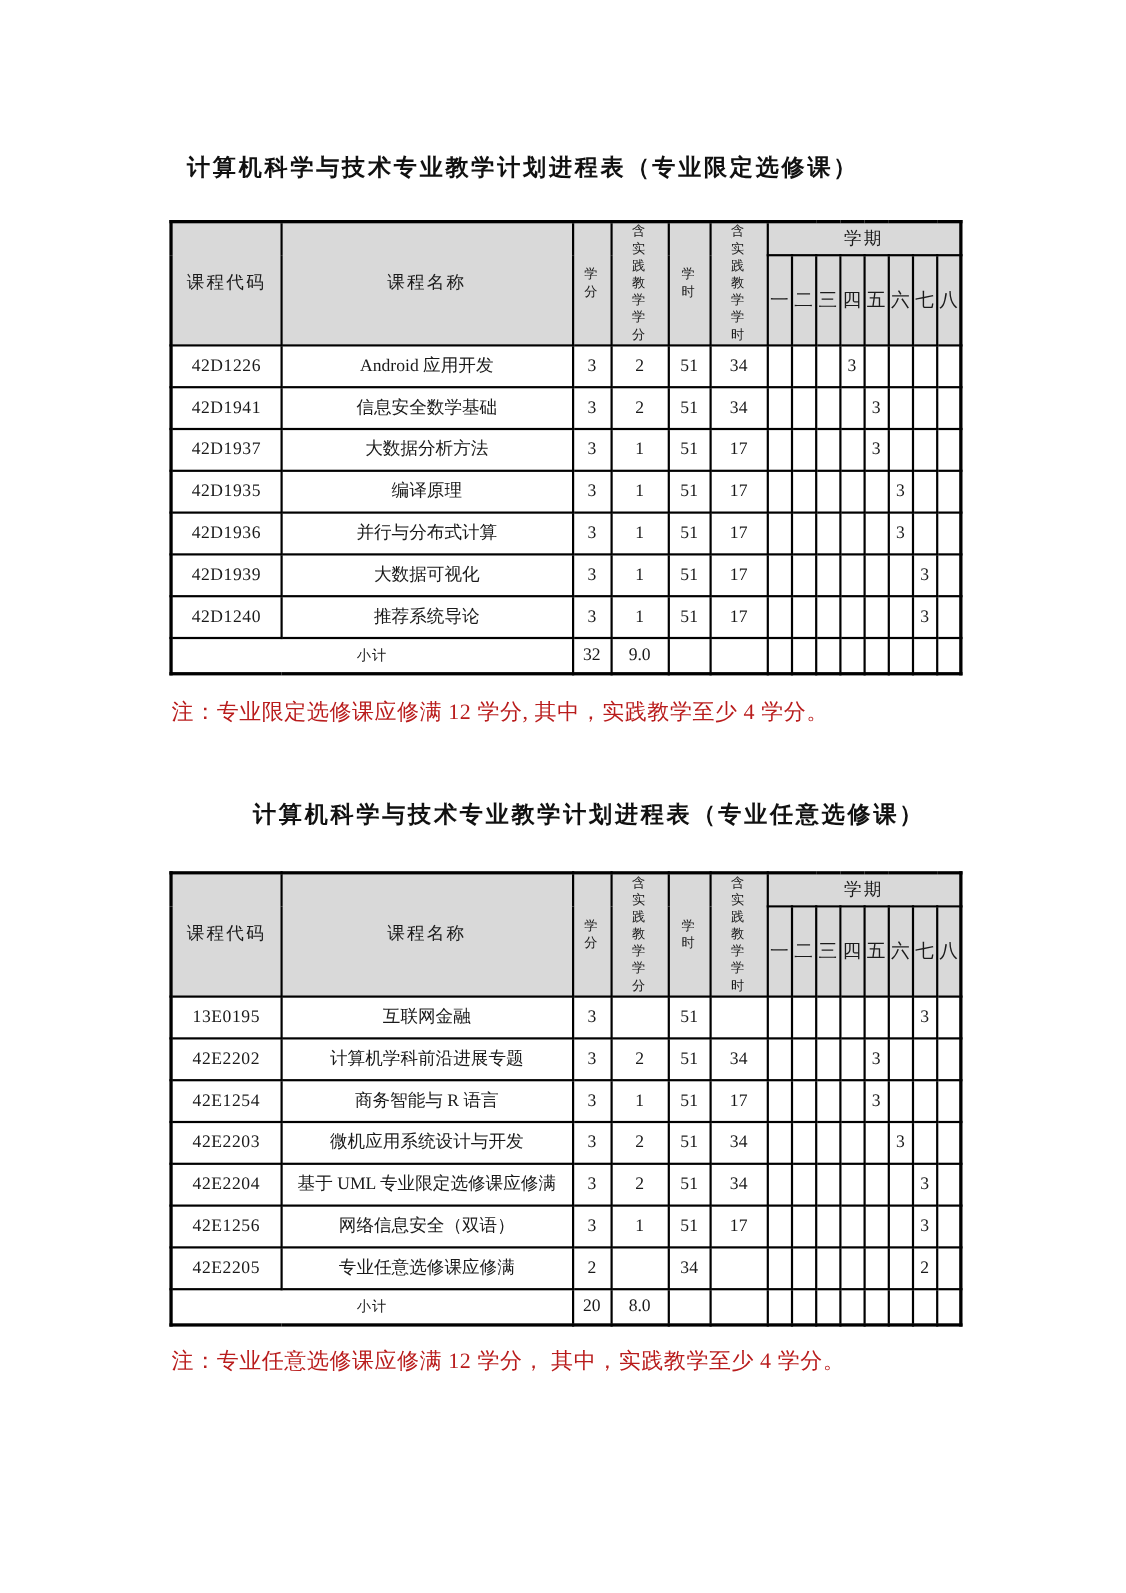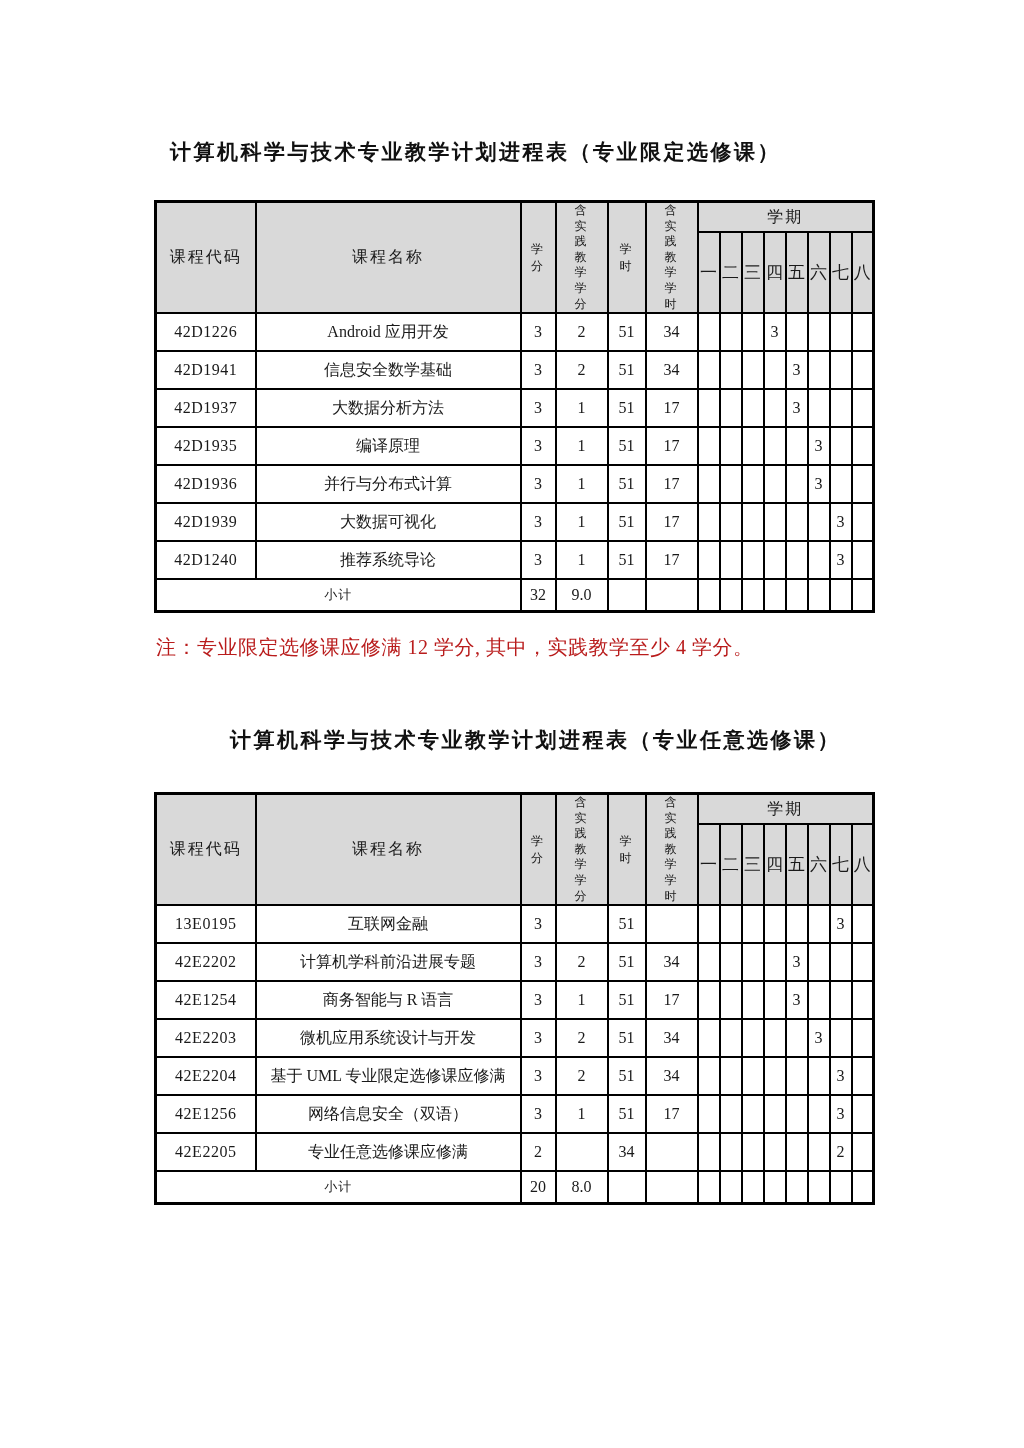--- a/index.html
+++ b/index.html
@@ -458,14 +458,15 @@
         <td></td>
         <td></td>
         <td></td>
         <td></td>
         <td></td>
         <td></td>
       </tr>
     </tbody>
   </table>
 
+  <div class="note n2">注：专业任意选修课应修满 12 学分， 其中，实践教学至少 4 学分。</div>
 
 </div>
 
 </body></html>

